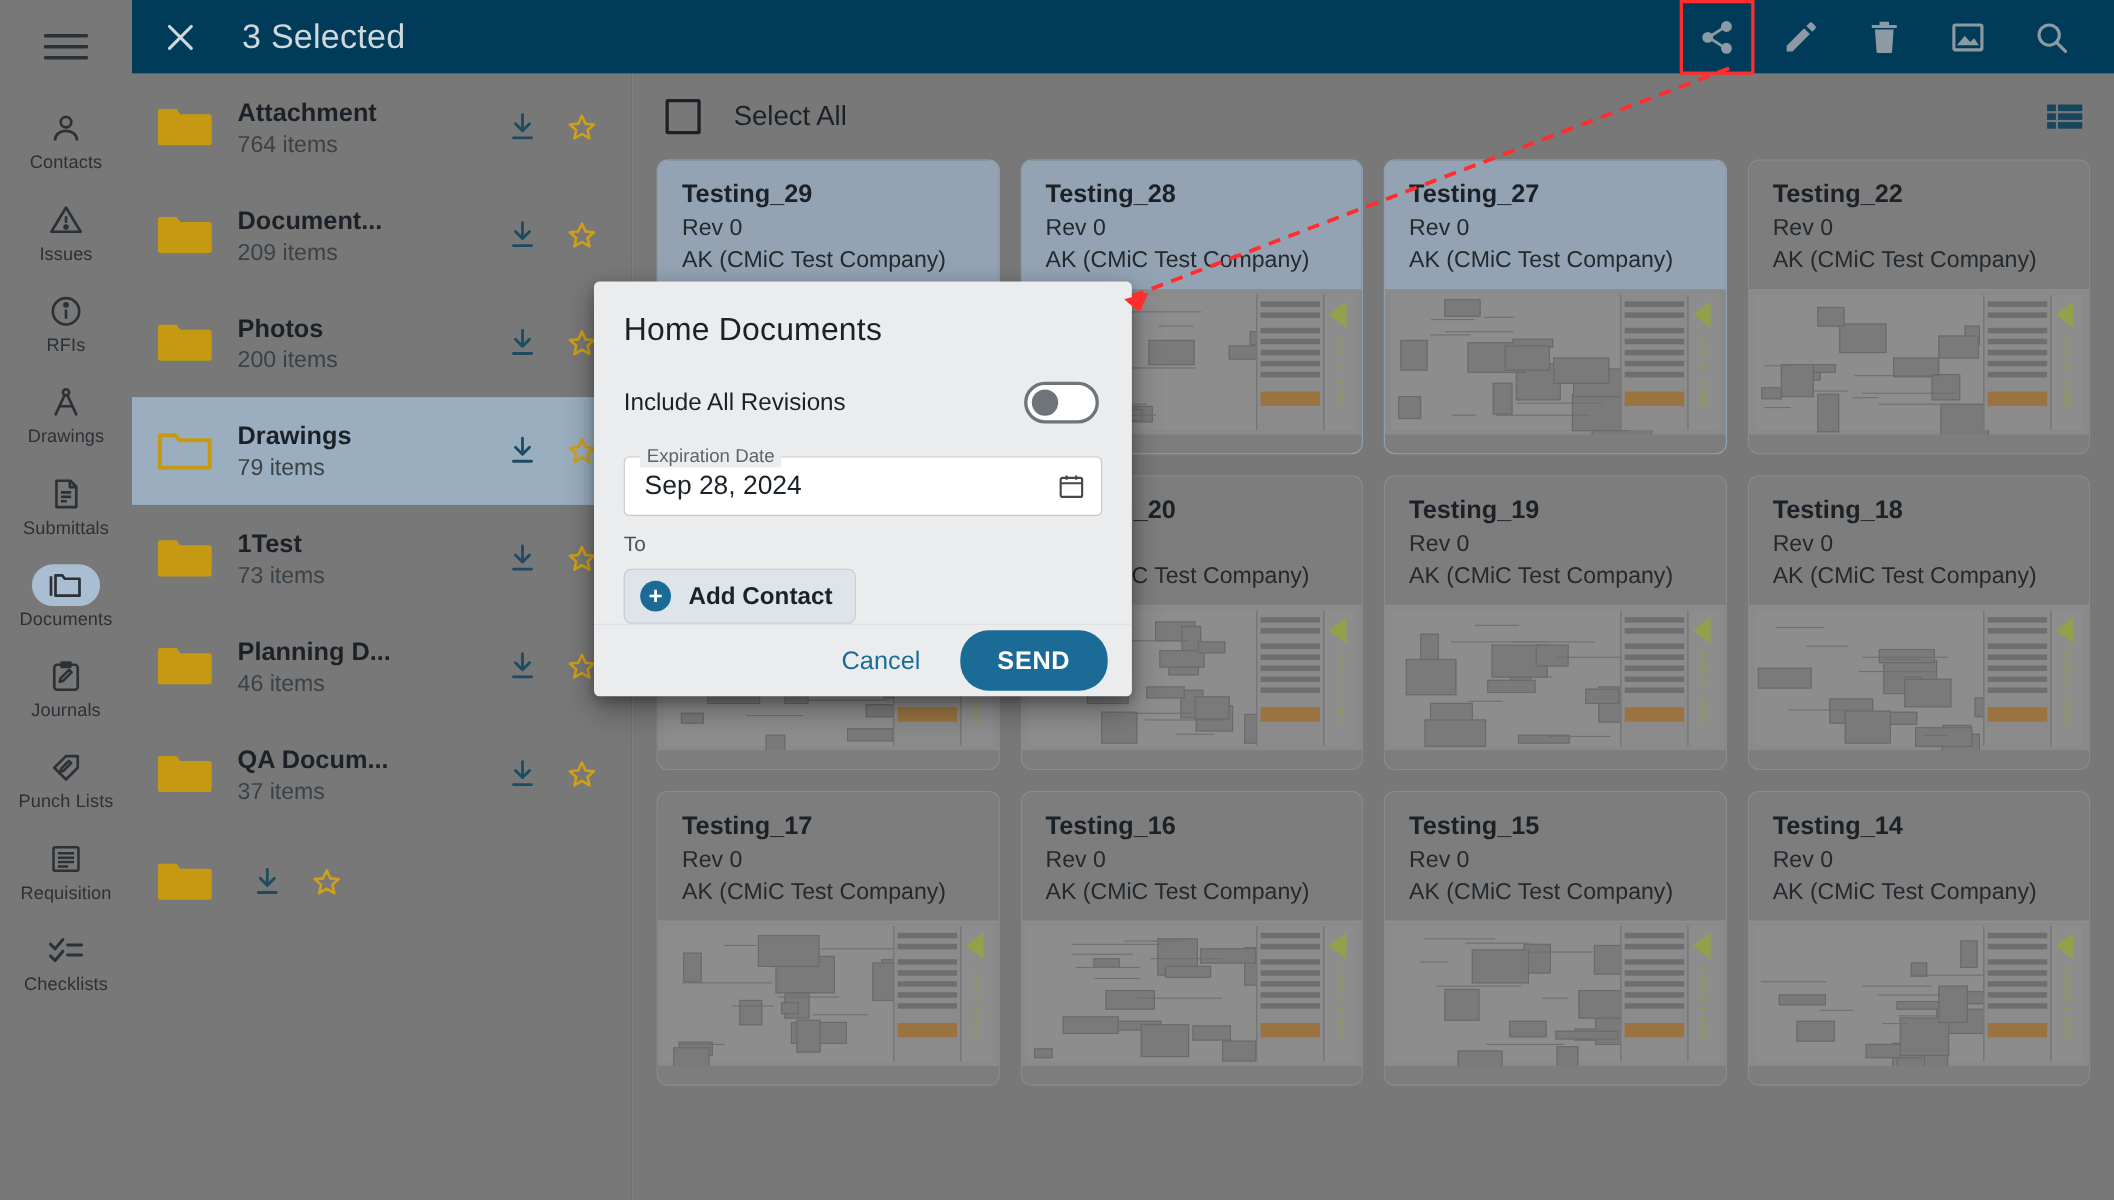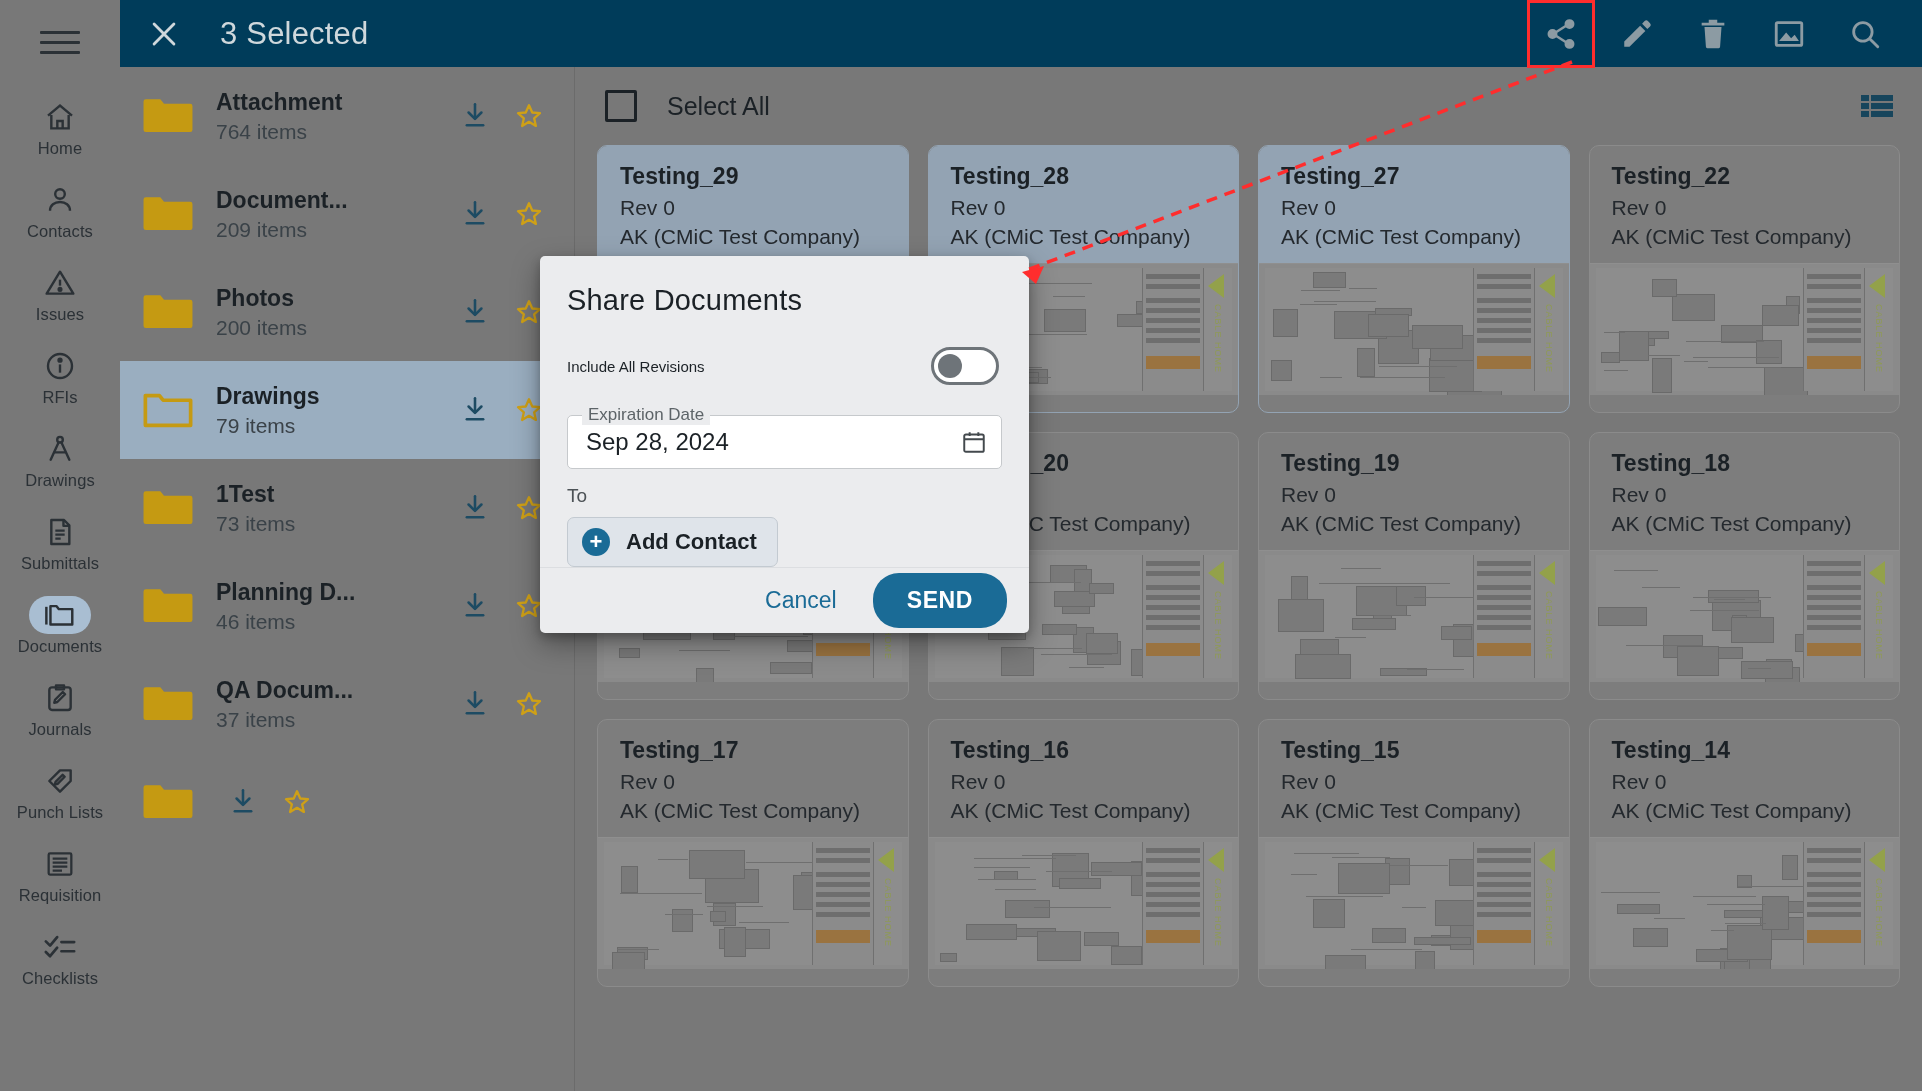--- a/index.html
+++ b/index.html
@@ -193,21 +193,21 @@
     display: flex; flex-direction: column;
   }
   #modal .m-title {
     font-size: 29px; color: #1b2126; padding: 28px 0 0 27px; letter-spacing: .2px;
   }
   #modal .m-body { padding: 0 27px; flex: 1; }
   .revrow {
     display: flex; align-items: center; justify-content: space-between;
     margin-top: 30px; padding-right: 3px;
   }
-  .revrow .rl { font-size: 15px; color: #1b2126; }
+  .revrow .rl { font-size: 22px; color: #1b2126; }
   .switch {
     width: 68px; height: 38px; border-radius: 19px;
     border: 3px solid #6e7479; background: #ffffff;
     display: flex; align-items: center; padding: 0 4px;
     cursor: pointer;
   }
   .switch .thumb { width: 24px; height: 24px; border-radius: 50%; background: #6e7479; }
 
   .datefield {
     position: relative;
@@ -986,30 +986,20 @@
       </div>
   </div>
 
   <div id="rail">
     <div class="hamburger">
       <span></span>
         <span></span>
         <span></span>
     </div>
     <div id="rail-items">
-        <div class="rail-item">
-          <span class="ico">
-            <svg width="34" height="32" viewBox="0 0 24 24" fill="none" stroke="#2b3136" stroke-width="1.8">
-              <path d="M3 11 L12 3.5 L21 11"></path>
-              <path d="M5.5 10.5 V20.5 H18.5 V10.5"></path>
-              <path d="M10 20.5 V15 H14 V20.5"></path>
-            </svg>
-          </span>
-          <span class="lbl">Home</span>
-        </div>
         <div class="rail-item">
           <span class="ico">
             <svg width="34" height="32" viewBox="0 0 24 24" fill="none" stroke="#2b3136" stroke-width="1.8">
               <circle cx="12" cy="7.5" r="3.6"></circle>
               <path d="M4.5 20 c0-4.2 3.4-6.5 7.5-6.5 s7.5 2.3 7.5 6.5"></path>
             </svg>
           </span>
           <span class="lbl">Contacts</span>
         </div>
         <div class="rail-item">
@@ -1147,21 +1137,21 @@
     </div>
   </div>
 
   <svg id="annot" width="1922" height="1091" viewBox="0 0 1922 1091">
     <line x1="1572" y1="62" x2="1022" y2="272" stroke="#ff2d2d" stroke-width="3.5" stroke-dasharray="11 8"></line>
     <path d="M1022 272 L1044 266 L1036 284 Z" fill="#ff2d2d"></path>
   </svg>
 
   <div id="scrim"></div>
   <div id="modal">
-    <div class="m-title">Share Documents</div>
+    <div class="m-title">Home Documents</div>
     <div class="m-body">
 
       <div class="revrow">
         <span class="rl">Include All Revisions</span>
         <div class="switch">
           <span class="thumb"></span>
         </div>
       </div>
 
       <div class="datefield">

